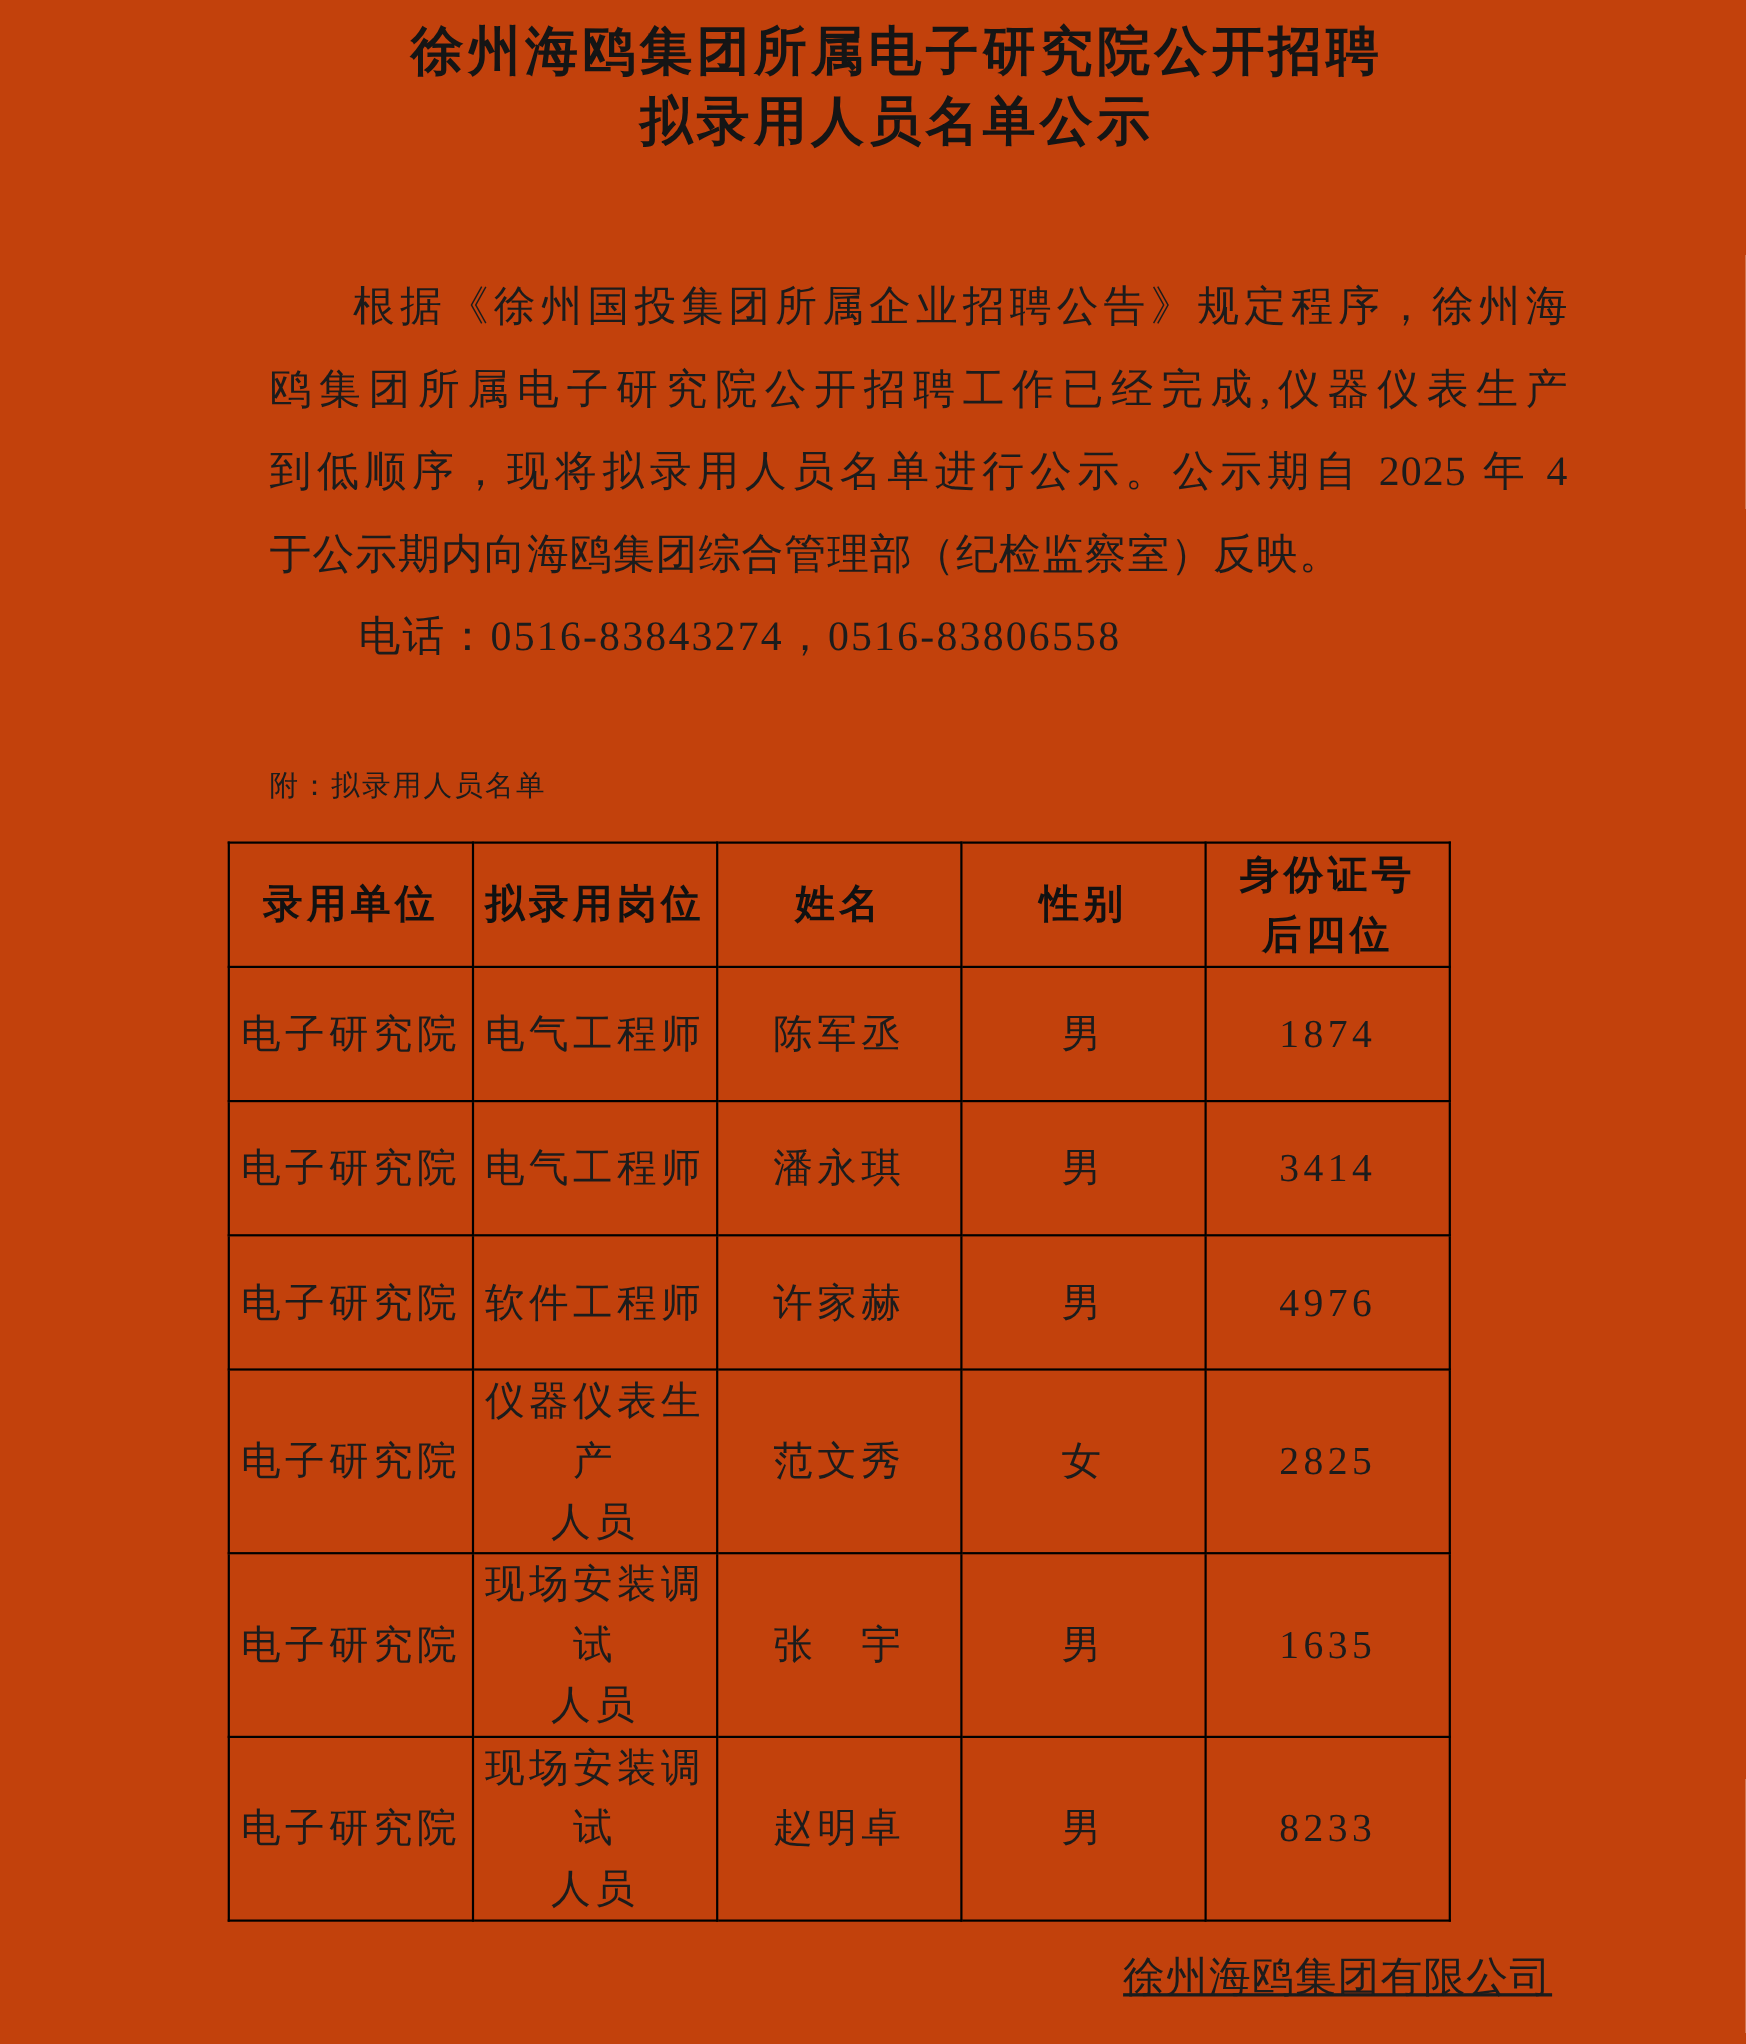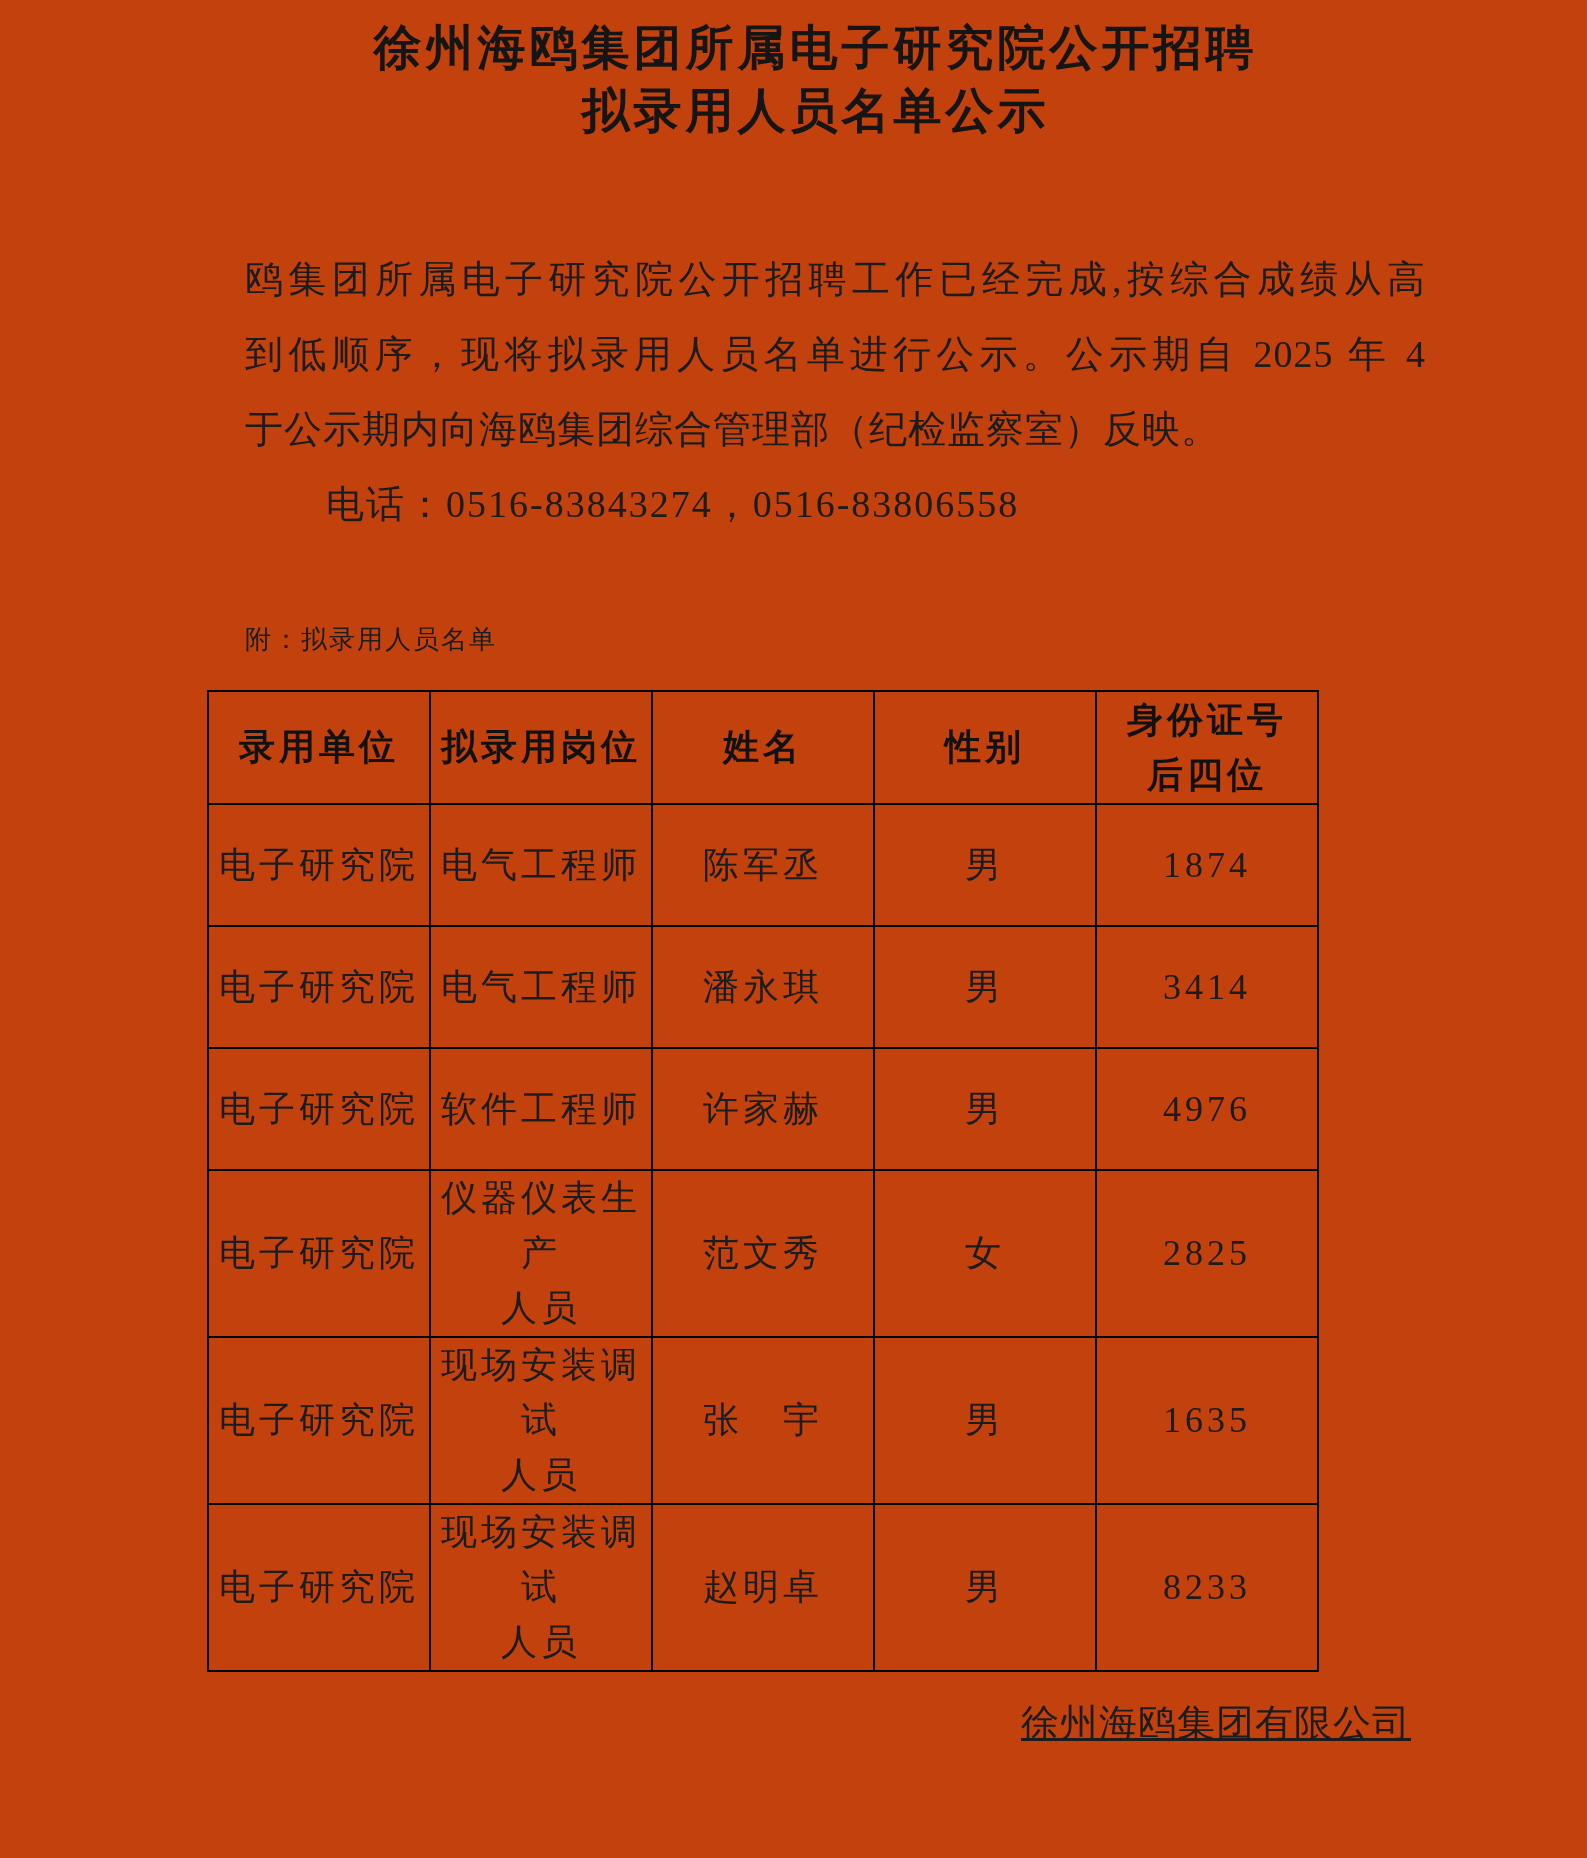--- a/index.html
+++ b/index.html
@@ -83,21 +83,22 @@
 <body>
 
 <div class="page">
 
   <div class="doc-title">
     <div>徐州海鸥集团所属电子研究院公开招聘</div>
     <div>拟录用人员名单公示</div>
   </div>
 
   <div class="body-text">
-    <div class="line just">鸥集团所属电子研究院公开招聘工作已经完成,按综合成绩从高</div>
+    <div class="line just indent">根据《徐州国投集团所属企业招聘公告》规定程序，徐州海</div>
+    <div class="line just">鸥集团所属电子研究院公开招聘工作已经完成,仪器仪表生产</div>
     <div class="line just">到低顺序，现将拟录用人员名单进行公示。公示期自 2025 年 4</div>
     <div class="line">于公示期内向海鸥集团综合管理部（纪检监察室）反映。</div>
     <div class="line phone">电话：0516-83843274，0516-83806558</div>
   </div>
 
   <div class="attachment">附：拟录用人员名单</div>
 
   <table class="roster">
     <thead>
       <tr>

